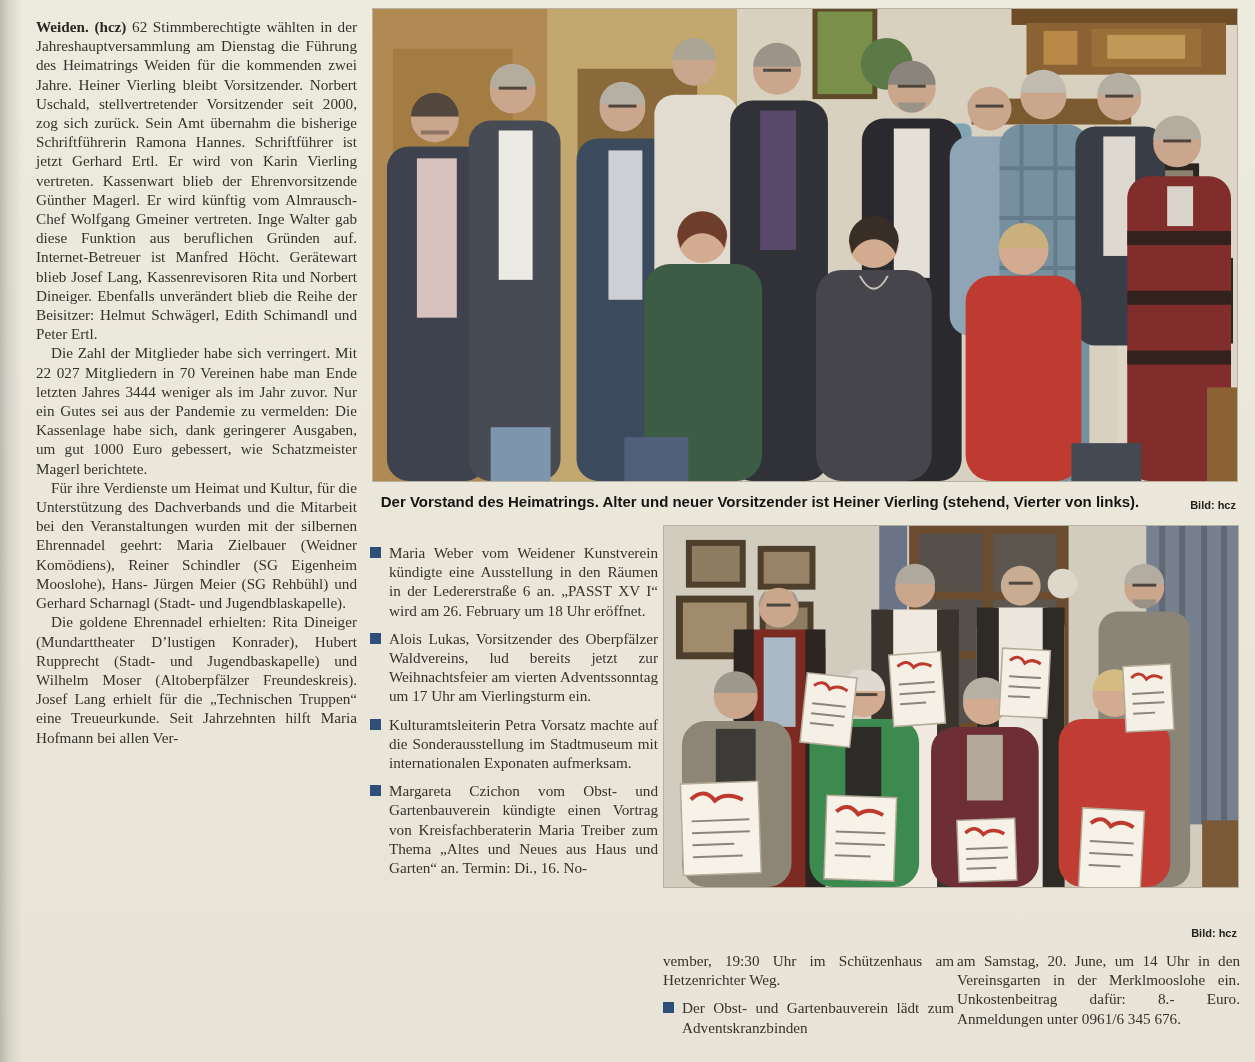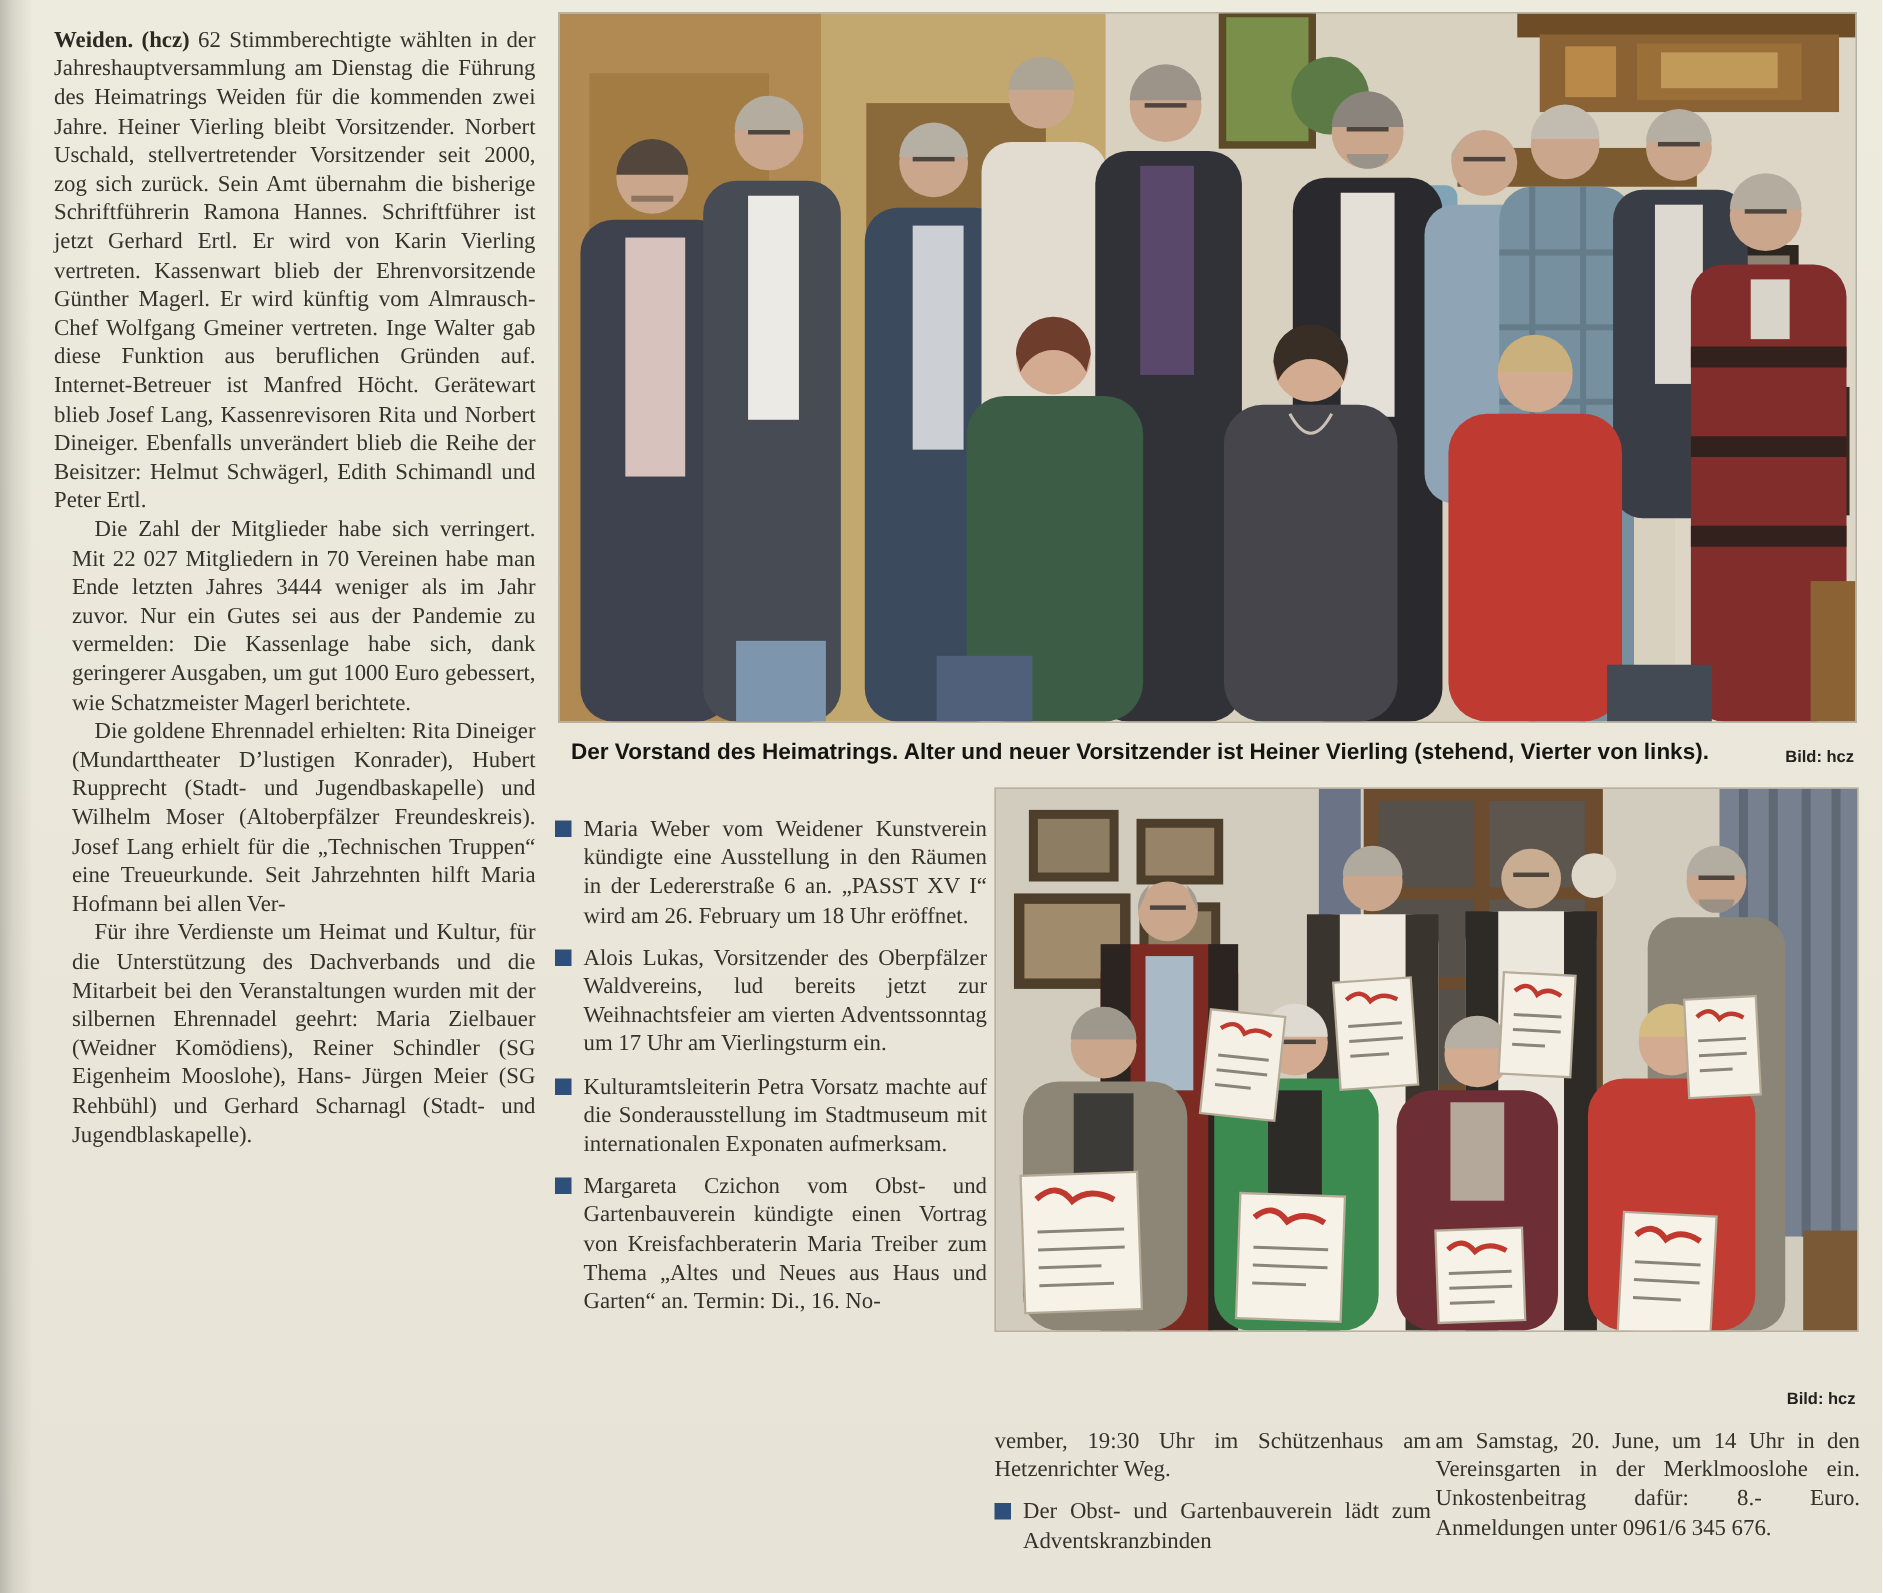--- a/index.html
+++ b/index.html
@@ -11,21 +11,21 @@
     font-family:"Liberation Serif","DejaVu Serif",serif;
     color:#35322b;
   }
   .page::before{ 
     content:"";position:absolute;left:0;top:0;bottom:0;width:22px;
     background:linear-gradient(90deg,#96948c 0%,#c6c3b8 40%,rgba(230,226,216,0) 100%);
     opacity:.55;pointer-events:none;
   }
   .col{position:absolute;text-align:justify;font-size:15.2px;line-height:19.2px;}
   .col p{margin:0;}
-  .col p.indent{text-indent:15px;margin-left:12px;}
+  .col p.indent{text-indent:15px;}
   .lead b{font-weight:bold;color:#2c2923;}
   #col1{left:36px;top:17px;width:321px;}
   #col2{left:370px;top:534px;width:288px;}
   #col3{left:663px;top:951px;width:291px;}
   #col4{left:957px;top:951px;width:283px;}
   .bullet-item{display:flex;margin-top:9px;}
   .bullet-sq{flex:0 0 auto;width:11px;height:11px;margin:4px 8px 0 0;background:#2e4f79;}
   .bullet-text{flex:1;text-align:justify;}
   .photo{position:absolute;border:1px solid #b7b1a2;box-sizing:border-box;background:#cdc3ae;}
   #photo1{left:372px;top:8px;width:866px;height:474px;}
@@ -50,22 +50,22 @@
 </head>
 <body>
 
 <div class="page">
 
   <div class="col" id="col1">
     <p class="lead"><b>Weiden.</b>&nbsp;<b>(hcz)</b>&nbsp;<span>62 Stimmberechtigte wählten in der Jahreshauptversammlung am Dienstag die Führung des Heimatrings Weiden für die kommenden zwei Jahre. Heiner Vierling bleibt Vorsitzender. Norbert Uschald, stellvertretender Vorsitzender seit 2000, zog sich zurück. Sein Amt übernahm die bisherige Schriftführerin Ramona Hannes. Schriftführer ist jetzt Gerhard Ertl. Er wird von Karin Vierling vertreten. Kassenwart blieb der Ehrenvorsitzende Günther Magerl. Er wird künftig vom Almrausch- Chef Wolfgang Gmeiner vertreten. Inge Walter gab diese Funktion aus beruflichen Gründen auf. Internet-Betreuer ist Manfred Höcht. Gerätewart blieb Josef Lang, Kassenrevisoren Rita und Norbert Dineiger. Ebenfalls unverändert blieb die Reihe der Beisitzer: Helmut Schwägerl, Edith Schimandl und Peter Ertl.</span></p>
     <div>
 
     <p class="indent">Die Zahl der Mitglieder habe sich verringert. Mit 22 027 Mitgliedern in 70 Vereinen habe man Ende letzten Jahres 3444 weniger als im Jahr zuvor. Nur ein Gutes sei aus der Pandemie zu vermelden: Die Kassenlage habe sich, dank geringerer Ausgaben, um gut 1000 Euro gebessert, wie Schatzmeister Magerl berichtete.</p>
+        <p class="indent">Für ihre Verdienste um Heimat und Kultur, für die Unterstützung des Dachverbands und die Mitarbeit bei den Veranstaltungen wurden mit der silbernen Ehrennadel geehrt: Maria Zielbauer (Weidner Komödiens), Reiner Schindler (SG Eigenheim Mooslohe), Hans- Jürgen Meier (SG Rehbühl) und Gerhard Scharnagl (Stadt- und Jugendblaskapelle).</p>
         <p class="indent">Die goldene Ehrennadel erhielten: Rita Dineiger (Mundarttheater D’lustigen Konrader), Hubert Rupprecht (Stadt- und Jugendbaskapelle) und Wilhelm Moser (Altoberpfälzer Freundeskreis). Josef Lang erhielt für die „Technischen Truppen“ eine Treueurkunde. Seit Jahrzehnten hilft Maria Hofmann bei allen Ver-</p>
-        <p class="indent">Für ihre Verdienste um Heimat und Kultur, für die Unterstützung des Dachverbands und die Mitarbeit bei den Veranstaltungen wurden mit der silbernen Ehrennadel geehrt: Maria Zielbauer (Weidner Komödiens), Reiner Schindler (SG Eigenheim Mooslohe), Hans- Jürgen Meier (SG Rehbühl) und Gerhard Scharnagl (Stadt- und Jugendblaskapelle).</p>
       </div>
   </div>
 
   <div class="photo" id="photo1">
     <svg viewBox="0 0 866 474" preserveAspectRatio="none">
 
       <rect x="0" y="0" width="866" height="474" fill="#cfc5af"></rect>
       <rect x="0" y="0" width="175" height="474" fill="#b08a52"></rect>
       <rect x="20" y="40" width="120" height="300" fill="#a37c44"></rect>
       <rect x="175" y="0" width="190" height="474" fill="#c2a76f"></rect>

